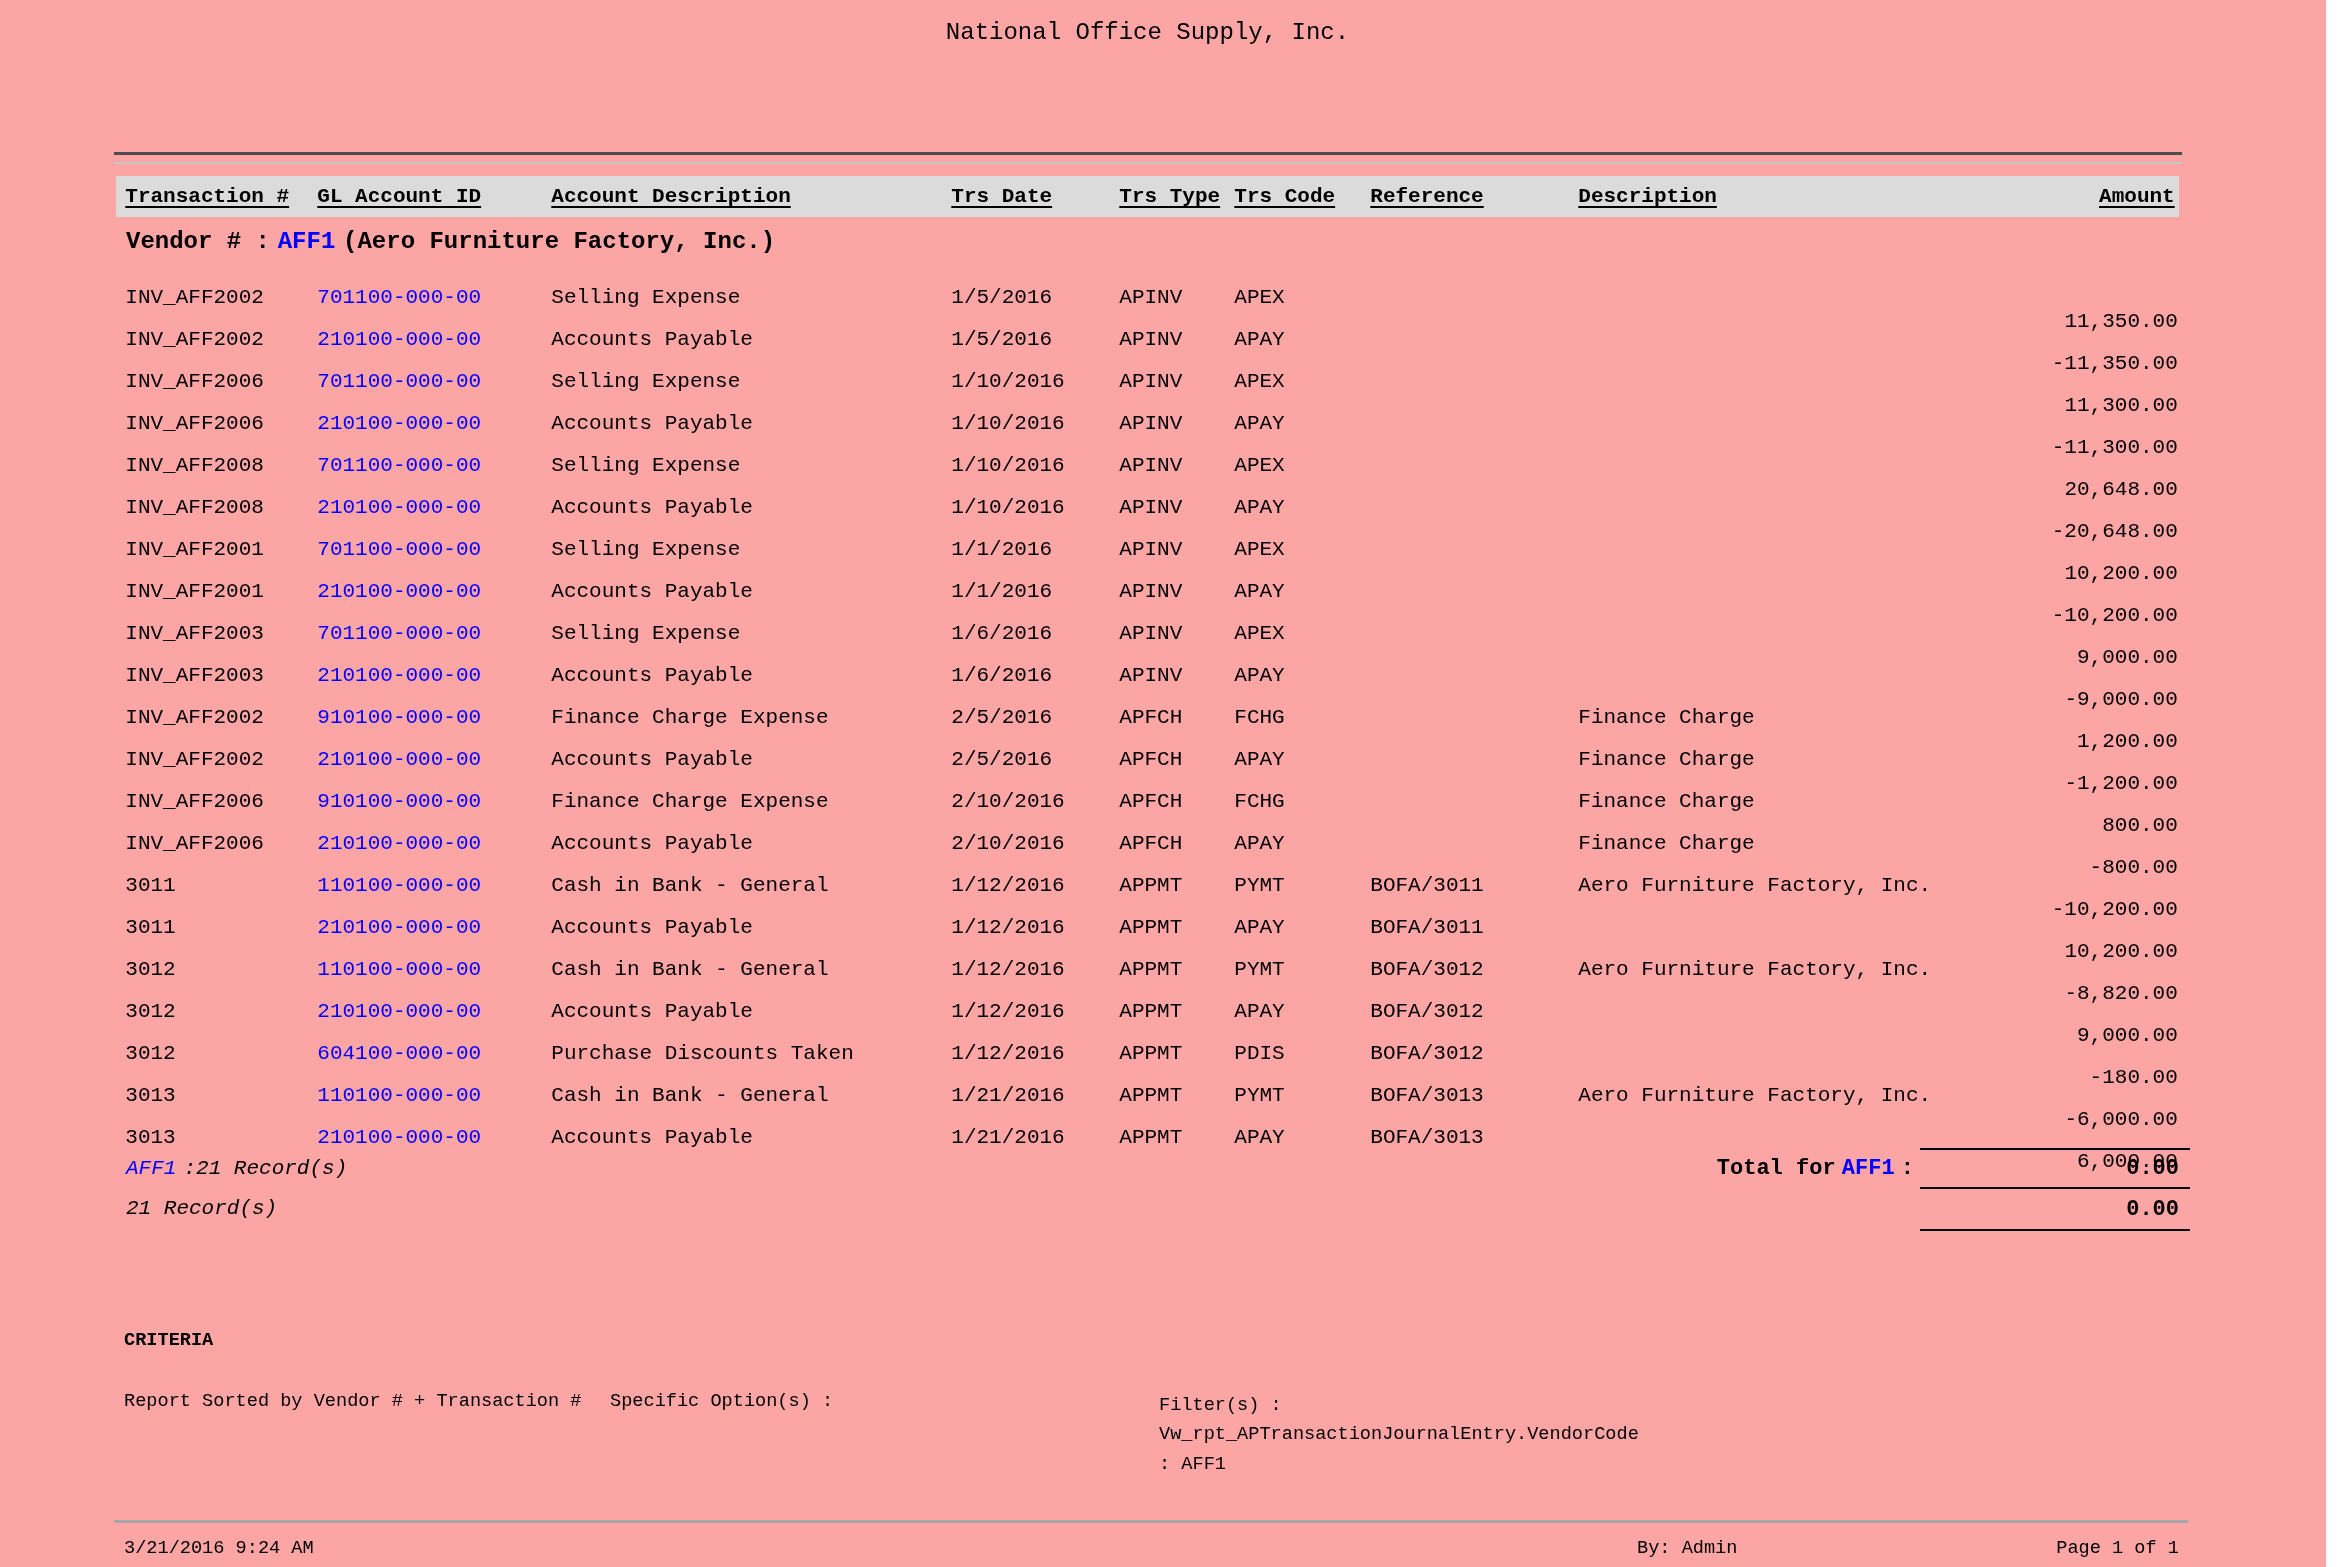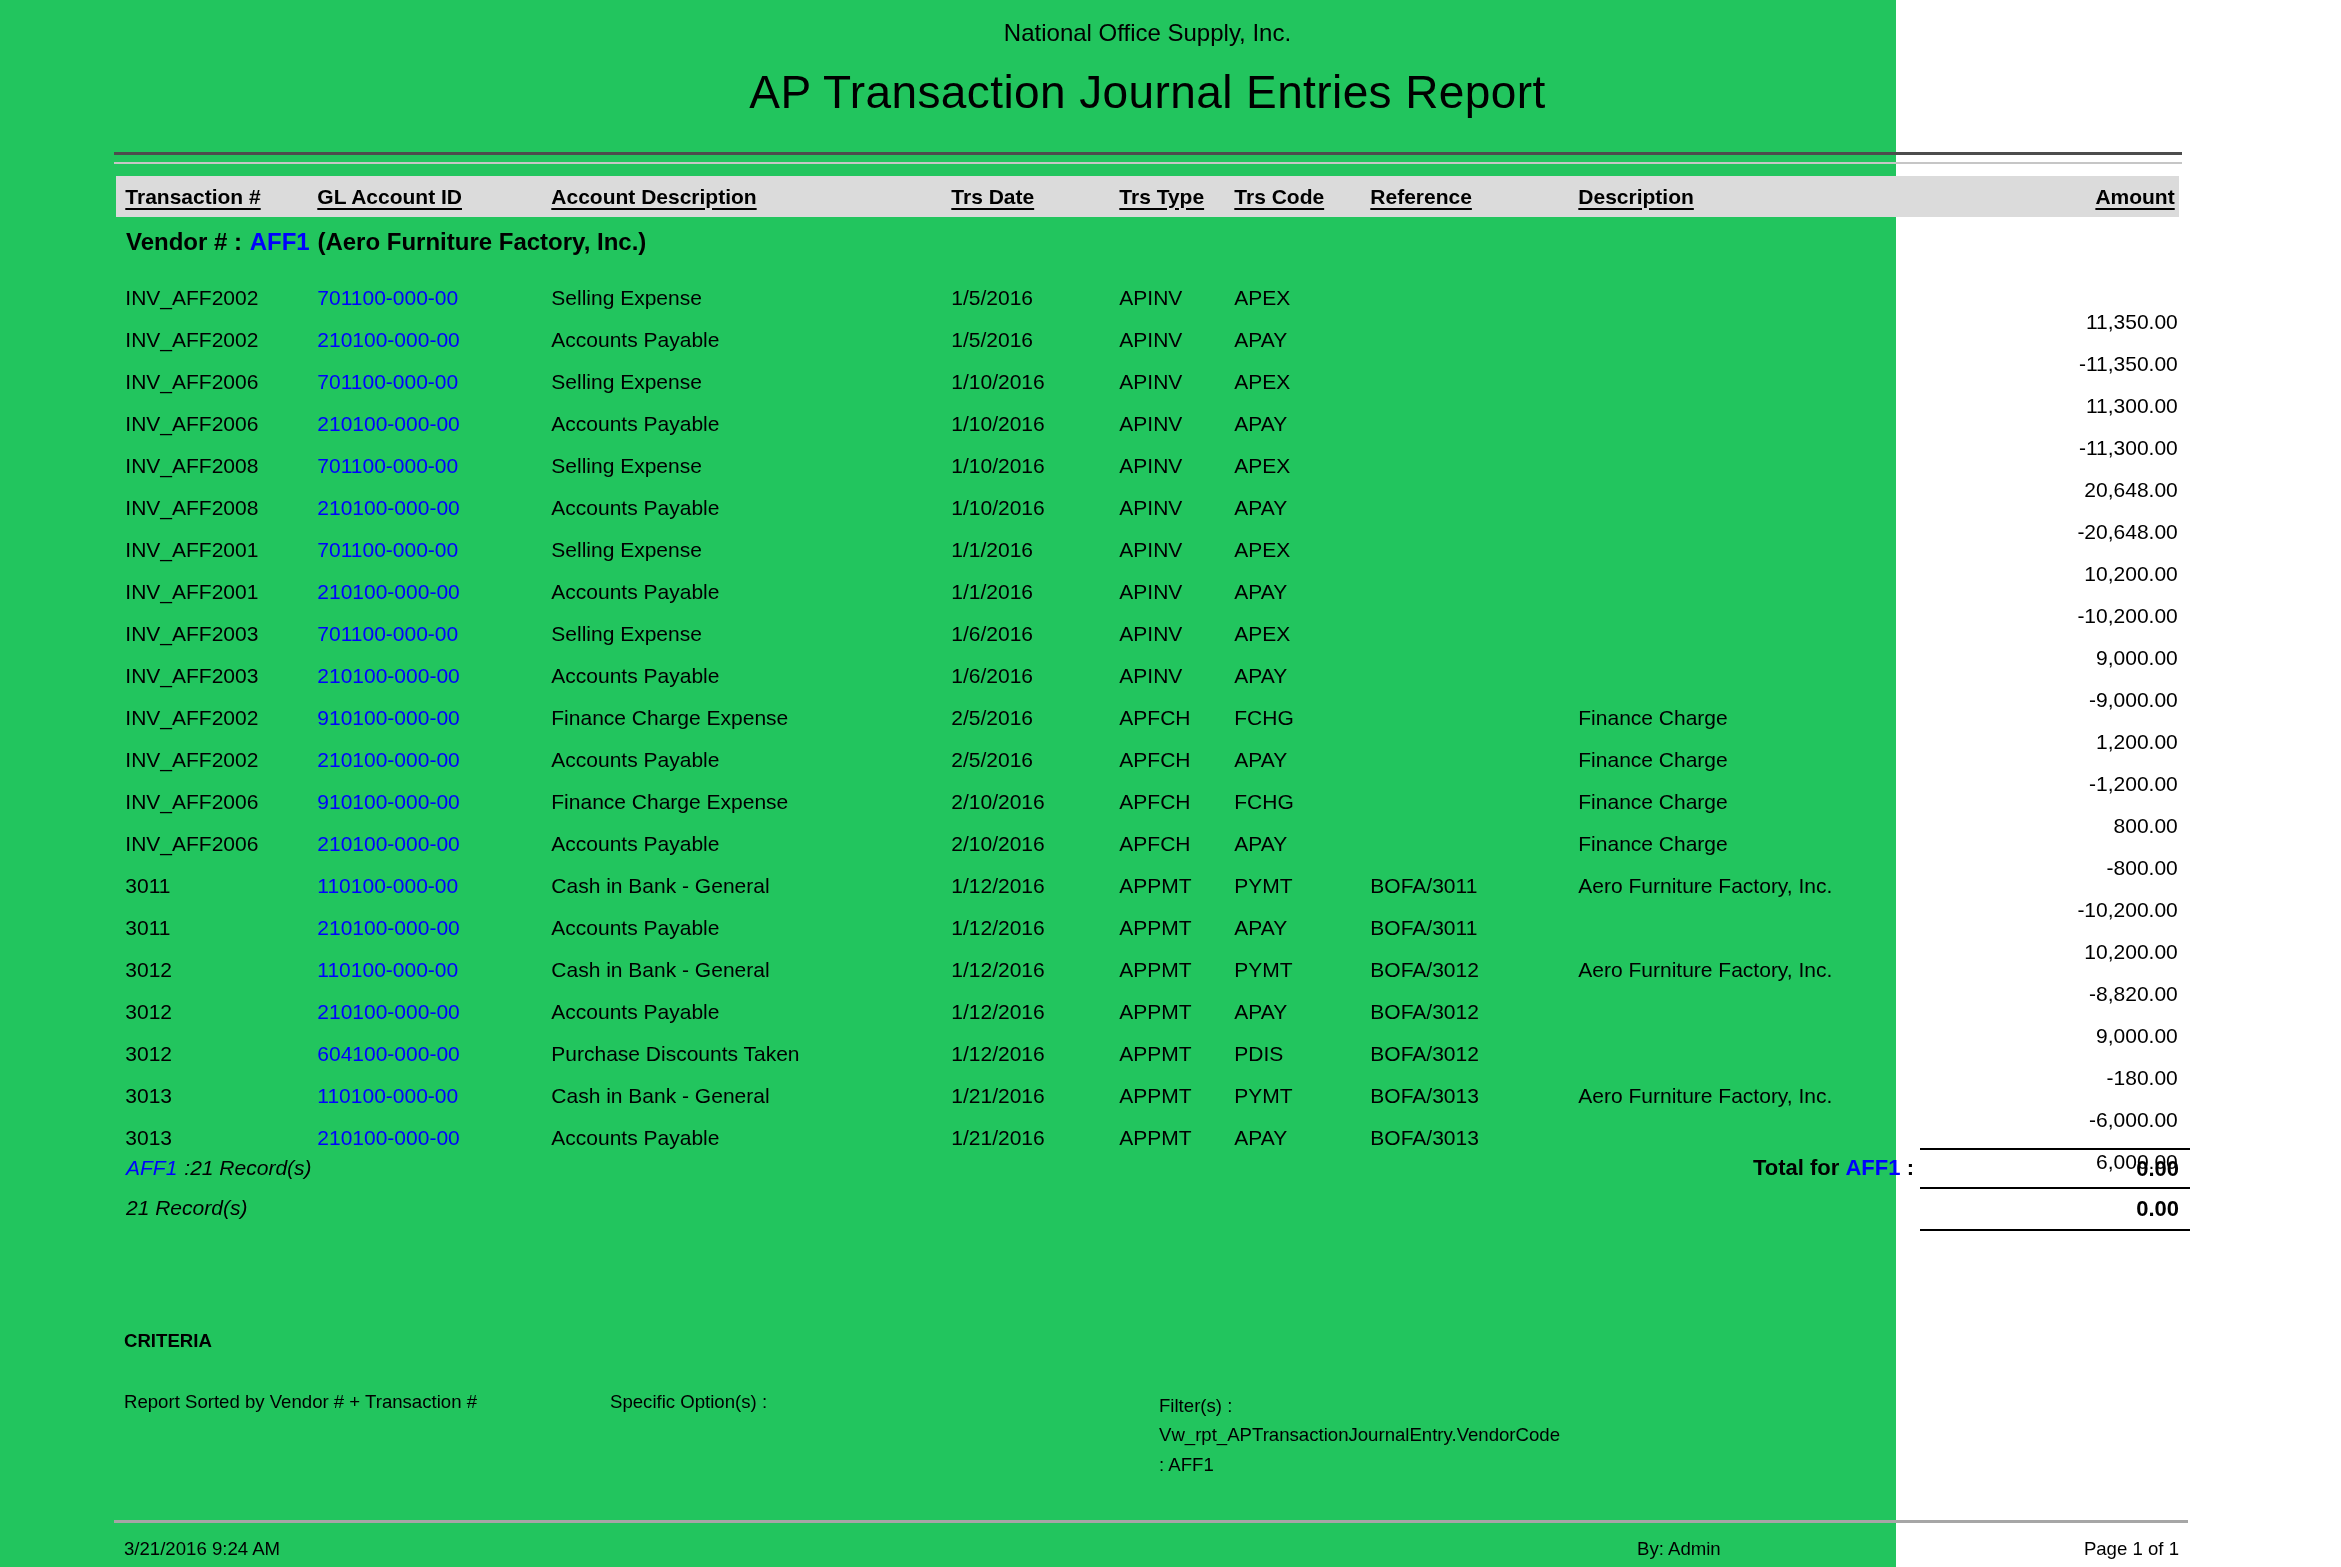--- a/index.html
+++ b/index.html
@@ -5,24 +5,24 @@
   html, body {
     margin: 0;
     padding: 0;
     width: 2342px;
     height: 1567px;
     background: #ffffff;
     overflow: hidden;
   }
   .page {
     position: relative;
-    width: 1896px;
+    width: 2326px;
     height: 1567px;
-    background: #22c55e;
-    font-family: Liberation Sans, sans-serif;
+    background: #fca5a5;
+    font-family: Liberation Mono, monospace;
     color: #000000;
   }
   
   .company {
     position: absolute;
     left: 116px; width: 2063px; top: 18.6px;
     text-align: center;
     font-size: 24px;
   }
   .report-title {
@@ -164,21 +164,20 @@
     text-align: left;
     font-size: 18.6px;
   }
 </style>
 </head>
 <body>
 
 <div class="page">
 
   <div class="company">National Office Supply, Inc.</div>
-  <div class="report-title">AP Transaction Journal Entries Report</div>
   <div class="rule-dark"></div>
   <div class="rule-light"></div>
 
   <div class="header-band grid-row">
     <span class="col-label">Transaction #</span>
     <span class="col-label">GL Account ID</span>
     <span class="col-label">Account Description</span>
     <span class="col-label">Trs Date</span>
     <span class="col-label">Trs Type</span>
     <span class="col-label">Trs Code</span>

